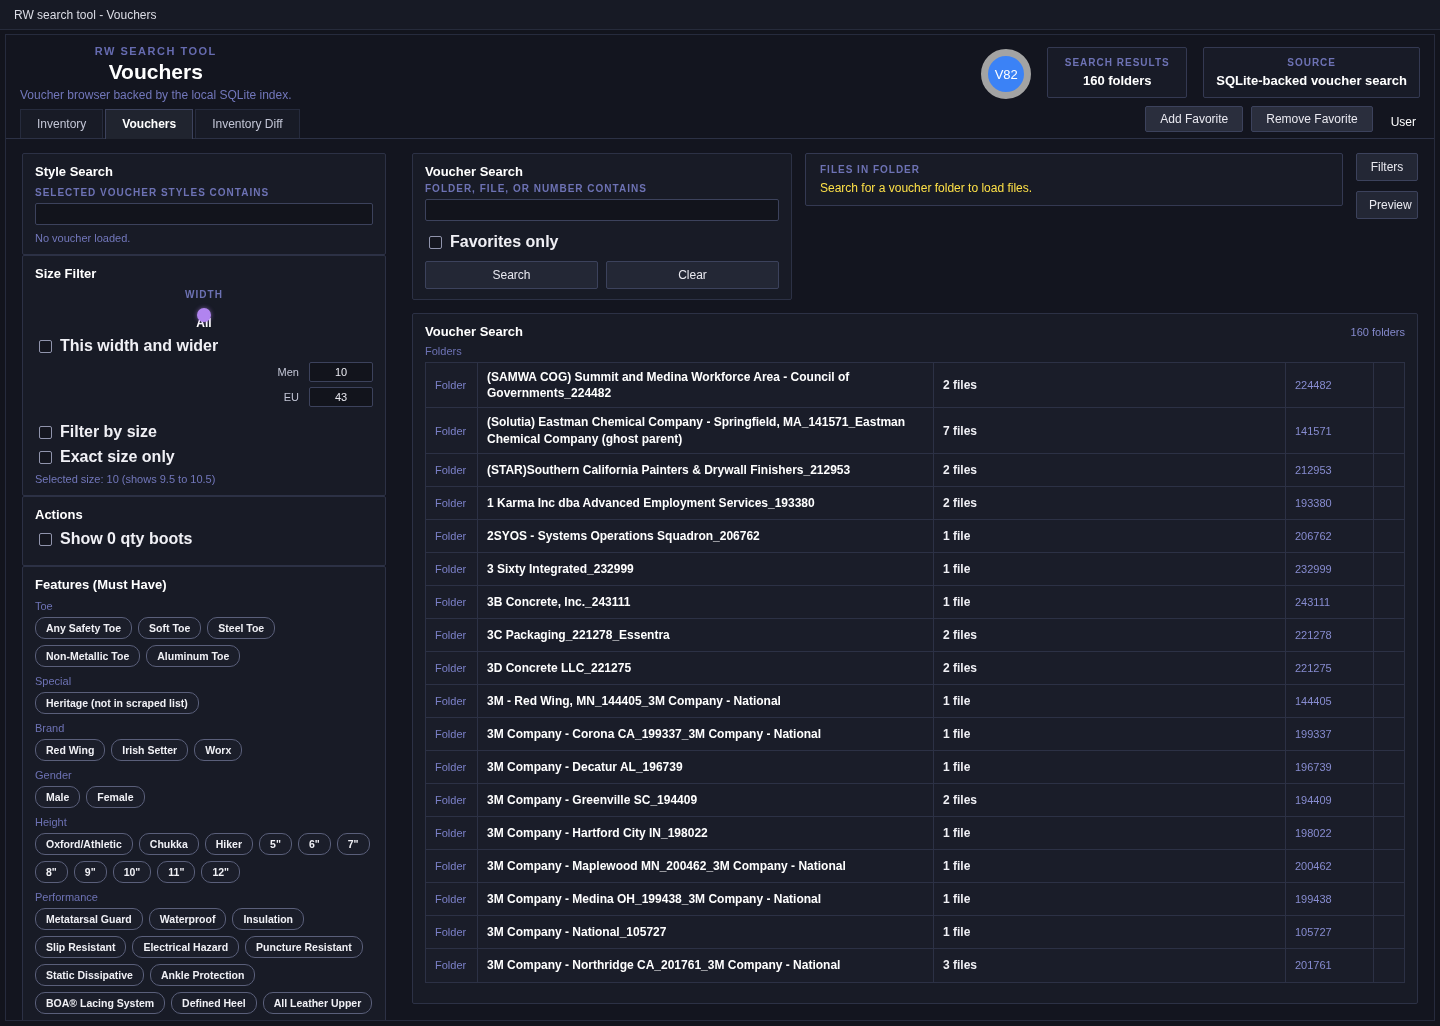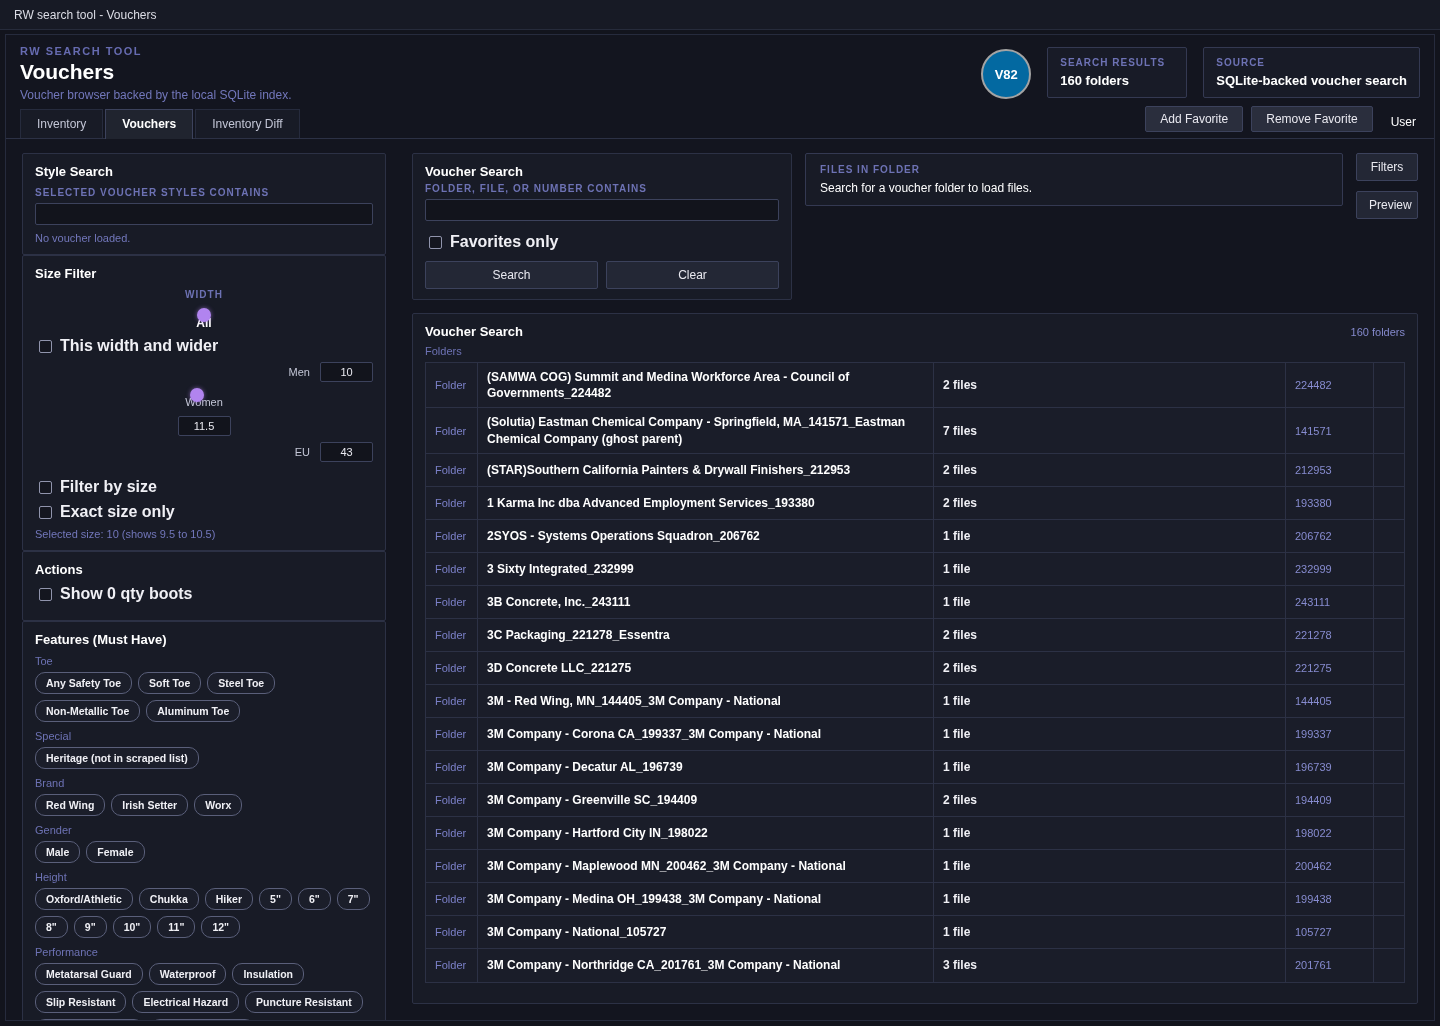--- a/index.html
+++ b/index.html
@@ -14,29 +14,29 @@
     height:30px; background:#171a25; border-bottom:1px solid #262b3b;
     display:flex; align-items:center; padding:0 14px;
     font-size:12px; color:#dcdde6;
   }
   .window {
     position:absolute; top:34px; left:5px; right:5px; bottom:5px;
     border:1px solid #262b3d; background:#13151f;
     display:flex; flex-direction:column;
   }
   
-  .header { display:flex; justify-content:space-between; padding:10px 14px 4px 14px; }
+  .header { display:flex; justify-content:space-between; padding:10px 14px 4px 14px;text-align:center; }
   .eyebrow { color:#666bb0; font-size:11px; letter-spacing:1.5px; font-weight:bold; }
   .page-title { color:#ffffff; font-size:21px; font-weight:bold; margin:3px 0 4px 0; }
   .subtitle { color:#7277bb; font-size:12px; }
   .header-right { display:flex; gap:16px; align-items:flex-start; padding-top:2px; }
   .badge-circle {
-    width:50px; height:50px; border-radius:50%; background:#0369a1;
-    border:2px solid #a3a3a3; display:flex; align-items:center; justify-content:center;
-    font-weight:bold; font-size:13px; color:#fff; margin-top:2px;
+    width:50px; height:50px; border-radius:50%; background:#3b82f6;
+    border:7px solid #a3a3a3; display:flex; align-items:center; justify-content:center;
+    font-weight:normal; font-size:13px; color:#fff; margin-top:2px;
   }
   .info-box { border:1px solid #343952; background:#181b27; padding:9px 12px; min-width:140px; border-radius:2px; }
   .info-label { color:#6d72b4; font-size:10px; letter-spacing:1px; font-weight:bold; margin-bottom:5px; }
   .info-value { color:#ffffff; font-size:13px; font-weight:bold; }
   
   .tabbar { display:flex; align-items:flex-end; padding:0 14px; border-bottom:1px solid #2c3145; }
   .tab {
     padding:7px 16px; font-size:12px; color:#c3c6d6; background:#181b26;
     border:1px solid #262b3d; border-bottom:none; cursor:default; margin-right:2px;
   }
@@ -75,21 +75,21 @@
   .check-row { display:flex; align-items:center; gap:8px; margin:7px 0 7px 4px; }
   .checkbox {
     width:13px; height:13px; background:#14161f; border:1px solid #9094ac;
     border-radius:2px; flex-shrink:0;
   }
   .check-label { color:#f0f0f5; font-size:16px; font-weight:bold; }
   
   .size-row { display:flex; align-items:center; justify-content:flex-end; gap:10px; margin:5px 0; }
   .size-lbl { color:#c3c6d6; font-size:11px; }
   .num-input {
-    width:53px; height:20px; background:#12141c; border:1px solid #3c425c;
+    width:64px; height:20px; background:#12141c; border:1px solid #3c425c;
     color:#e9e9f0; text-align:center; font-size:11px; border-radius:2px;
     font-family:"Liberation Sans", sans-serif;
   }
   
   .group-label { color:#6d72b4; font-size:11px; margin:8px 0 5px 0; }
   .pill-wrap { display:flex; flex-wrap:wrap; gap:6px; }
   .pill {
     background:#1b1e2a; border:1px solid #5a5f7a; border-radius:10px;
     color:#f0f0f5; font-size:10.5px; font-weight:bold; padding:4px 10px;
     font-family:"Liberation Sans", sans-serif;
@@ -99,21 +99,21 @@
   .main-top { display:flex; gap:13px; align-items:flex-start; }
   .vsearch-panel { width:380px; flex-shrink:0; }
   .vs-buttons { display:flex; gap:8px; margin-top:10px; }
   .btn {
     background:#232735; border:1px solid #3c425c; color:#e9e9f0; font-size:12px;
     padding:6px 12px; border-radius:2px; font-family:"Liberation Sans", sans-serif;
   }
   .btn.half { flex:1; }
   .files-panel { flex:1; background:#181b26; border:1px solid #343952; padding:10px 14px; border-radius:2px; }
   .files-title { color:#6d72b4; font-size:10px; font-weight:bold; letter-spacing:1px; margin-bottom:6px; }
-  .files-msg { color:#ffffff; font-size:12px; }
+  .files-msg { color:#fde047; font-size:12px; }
   .side-btn-col { display:flex; flex-direction:column; gap:10px; width:62px; flex-shrink:0; }
   
   .results-panel { margin-top:13px; flex:1; display:flex; flex-direction:column; overflow:hidden; }
   .results-head { display:flex; justify-content:space-between; align-items:baseline; }
   .results-title { color:#ffffff; font-size:13px; font-weight:bold; }
   .results-count { color:#8489cc; font-size:11px; }
   .results-sub { color:#6d72b4; font-size:11px; margin:6px 0 5px 0; }
   .results-table { border:1px solid #2c3145; }
   .t-row {
     display:grid; grid-template-columns:52px 1fr 352px 88px 30px;
@@ -192,28 +192,20 @@
         <div class="check-row">
           <span class="checkbox"></span>
           <span class="check-label">This width and wider</span>
         </div>
 
         <div class="size-row">
           <span class="size-lbl">Men</span>
           <input class="num-input" type="text" value="10" style="">
         </div>
 
-        <div class="slider-row">
-          <div class="slider" style="margin-right:14px;">
-            <div class="slider-track"></div>
-            <div class="slider-thumb" style="left: 54%;"></div>
-          </div>
-          <span class="size-lbl">Women</span>
-          <input class="num-input" type="text" value="11.5" style="">
-        </div>
 
         <div class="size-row">
           <span class="size-lbl">EU</span>
           <input class="num-input" type="text" value="43" style="">
         </div>
 
         <div class="check-row" style="margin-top:16px;">
           <span class="checkbox"></span>
           <span class="check-label">Filter by size</span>
         </div>

